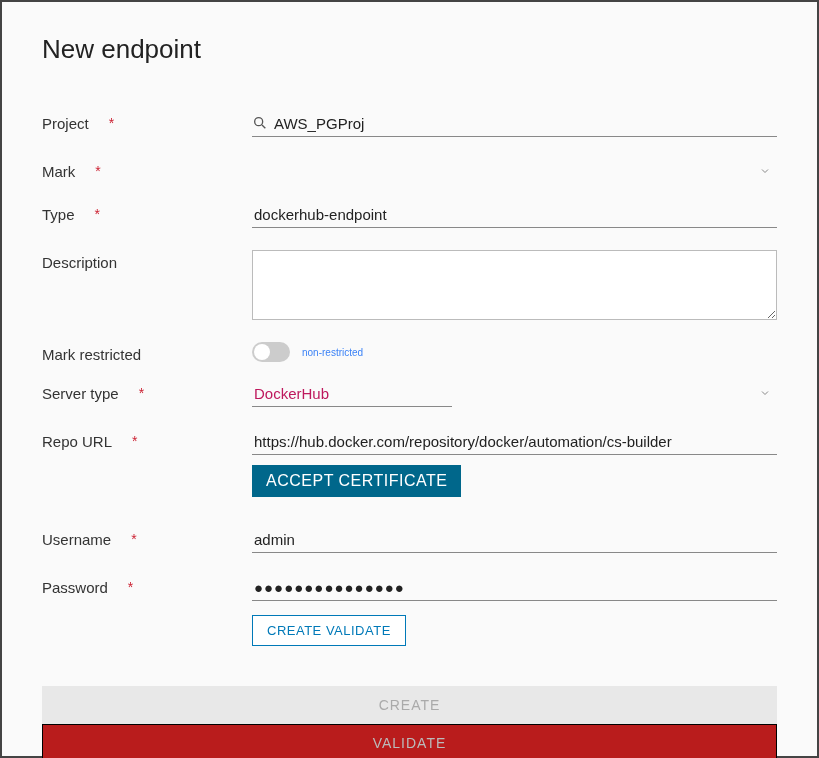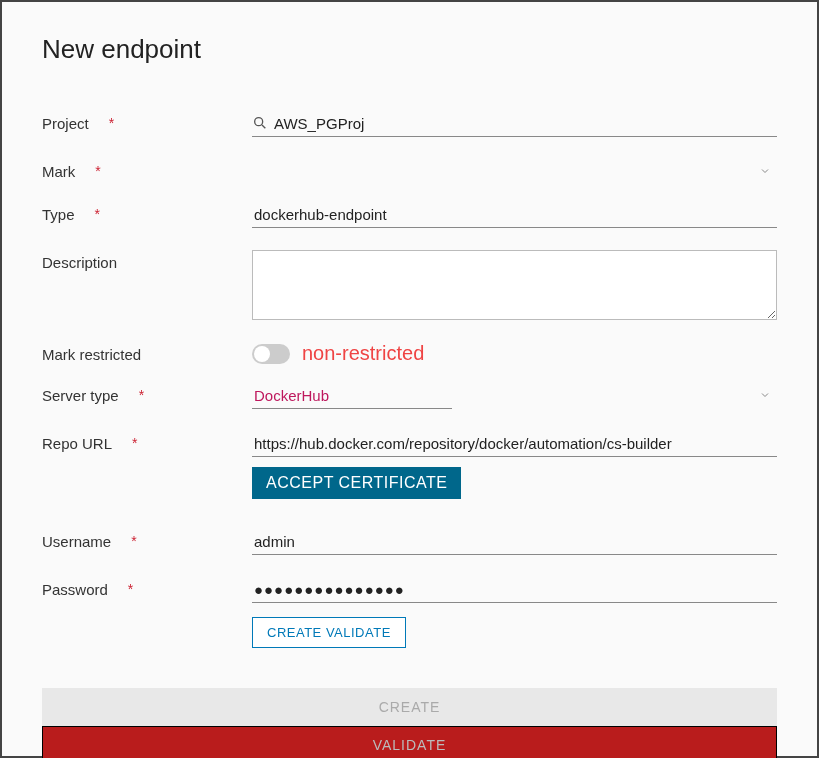--- a/index.html
+++ b/index.html
@@ -110,21 +110,21 @@
     position:relative;
     cursor:pointer;
   }
   .toggle-knob {
     width:16px; height:16px;
     background:#fff;
     border-radius:50%;
     position:absolute;
     top:2px; left:2px;
   }
-  .toggle-label { font-size:20px; color:#ef4444;}
+  .toggle-label { font-size:10px; color:#3b82f6;}
   .solid-btn {
     background:#00678b;
     color:#fff;
     border:none;
     padding:7px 14px;
     font-size:16px;
     letter-spacing:0.5px;
     cursor:pointer;
     margin-top:10px;
     align-self:flex-start;

